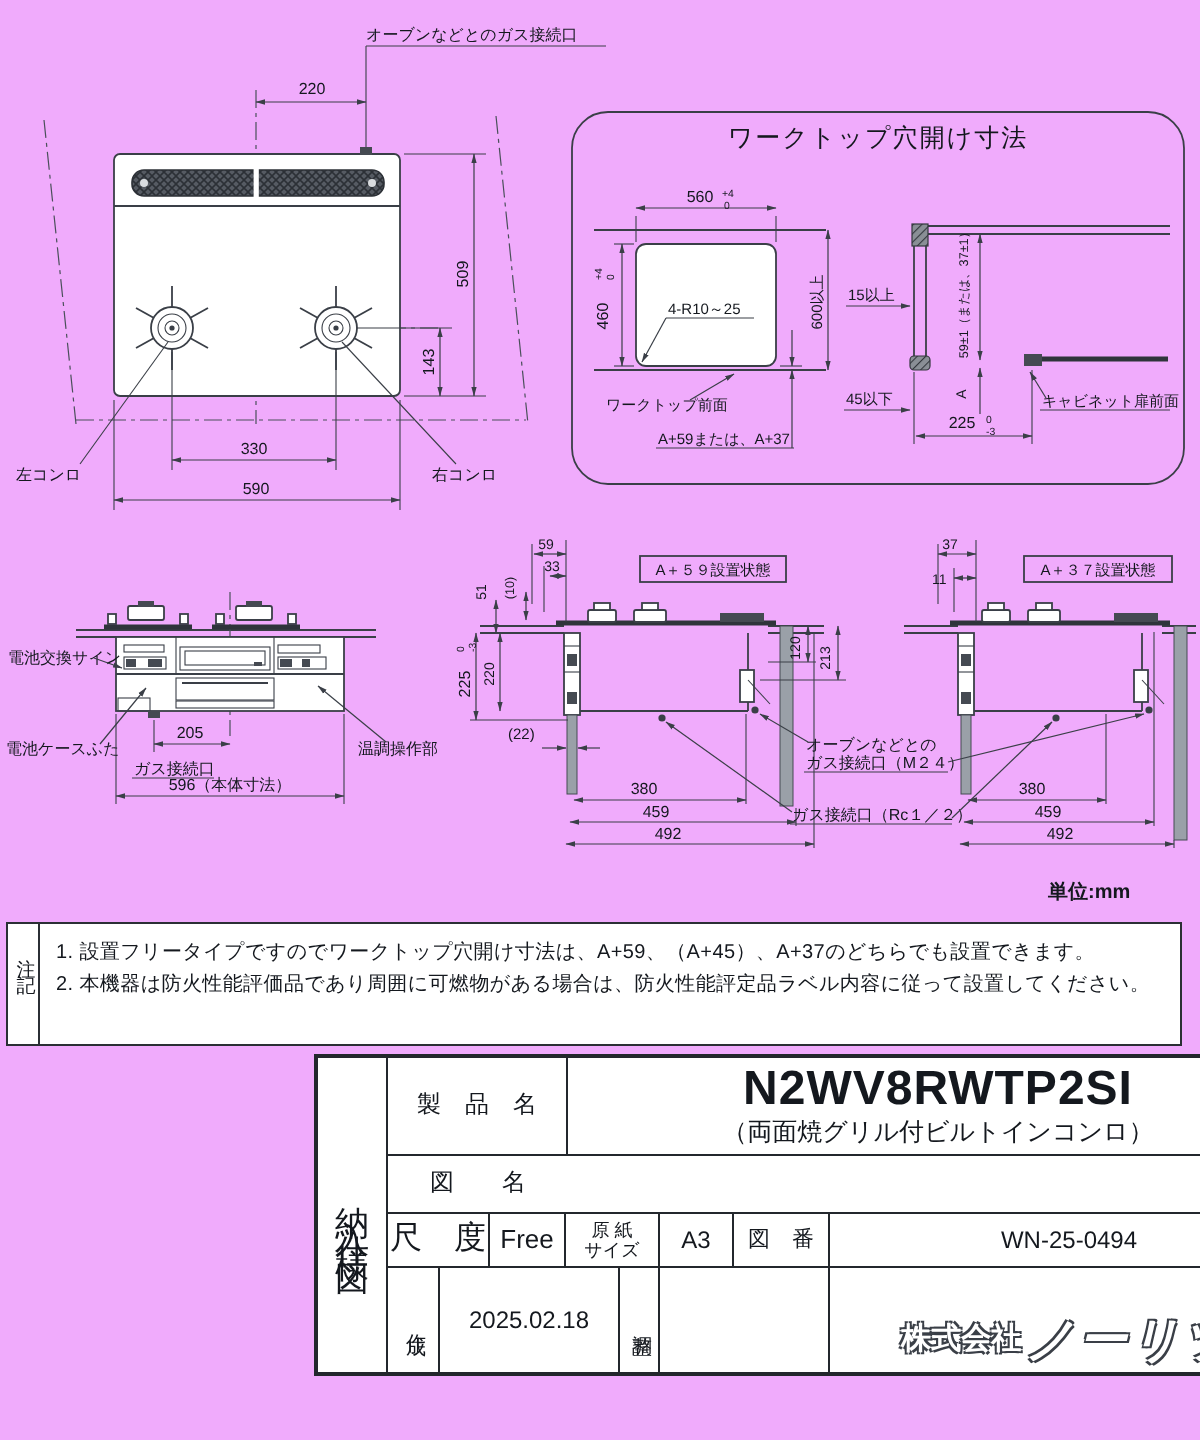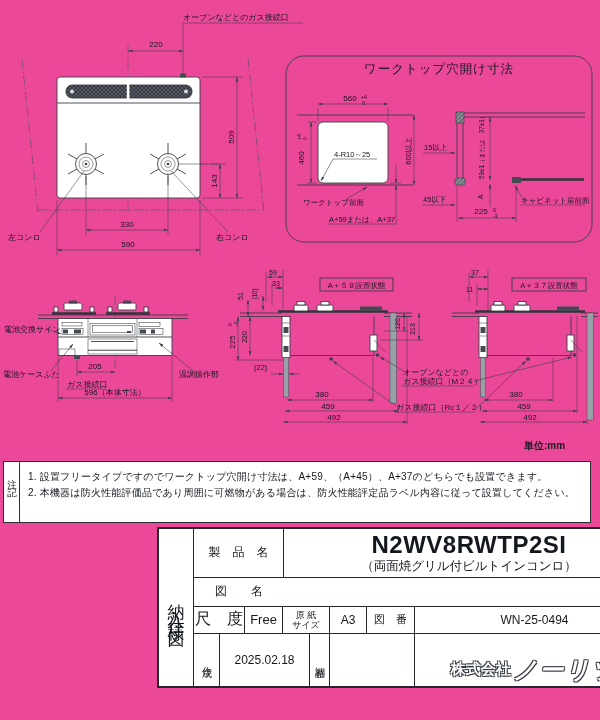--- a/index.html
+++ b/index.html
@@ -1,16 +1,16 @@
 <!DOCTYPE html>
 <html><head>
 <meta charset="utf-8">
 <style>
   html,body{margin:0;padding:0;background:#fff;}
-  #page{position:relative;width:600px;height:720px;background:#ec4899;overflow:hidden;
+  #page{position:relative;width:600px;height:720px;background:#f0abfc;overflow:hidden;
         font-family:"Liberation Sans",sans-serif;color:#14181e;}
   svg{position:absolute;left:0;top:0;}
   svg text{font-family:"Liberation Sans",sans-serif;font-size:8px;fill:#14181e;}
   .mid{text-anchor:middle;}
   .t75{font-size:7.5px;} .t7{font-size:7px;} .t65{font-size:6.3px;} .t5{font-size:5.2px;}
   .t10{font-size:10px;font-weight:bold;} .t13{font-size:12.5px;letter-spacing:1px;}
   .ln{stroke:#3a3f47;stroke-width:0.9;fill:none;}
   .lnw{stroke:#3a3f47;stroke-width:0.9;fill:#fff;}
   .lt{stroke:#3a3f47;stroke-width:0.55;fill:none;}
   .lk{stroke:#2f343b;stroke-width:2.4;fill:none;}

